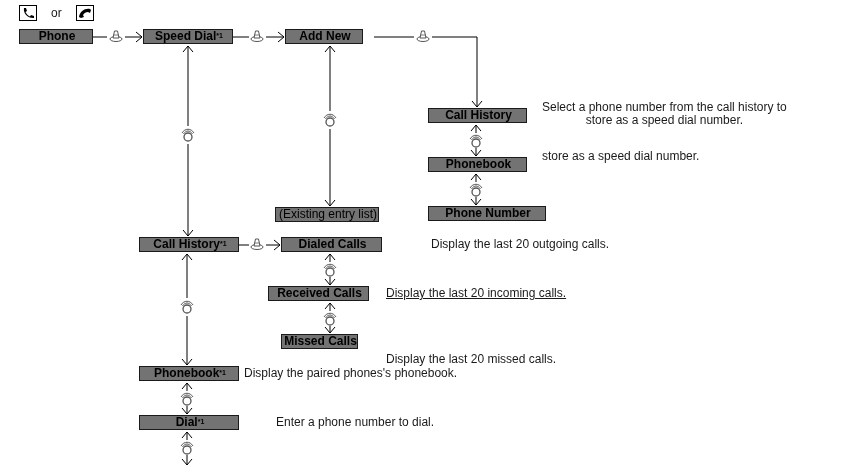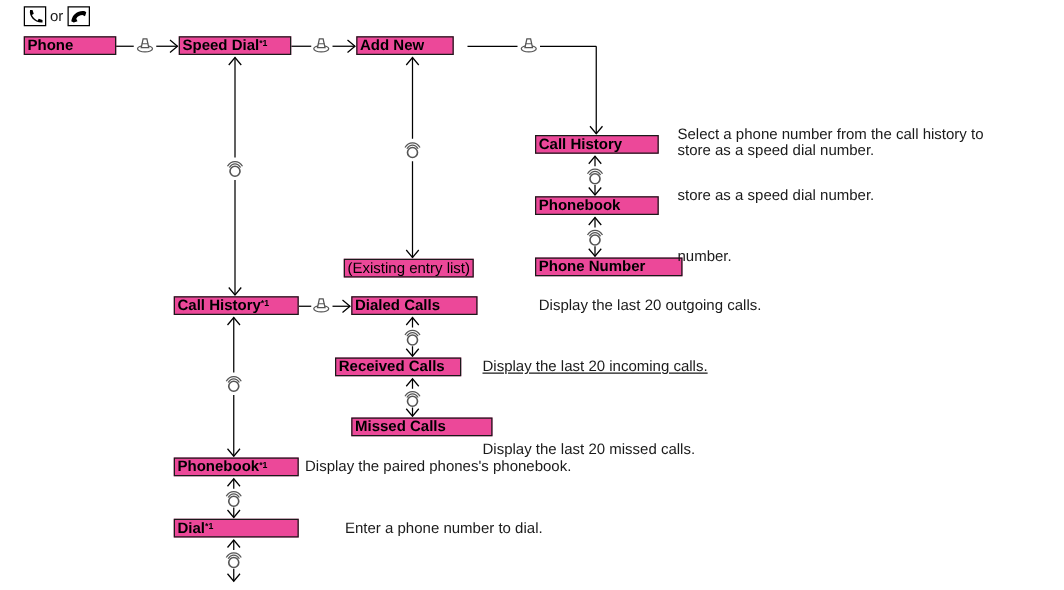--- a/index.html
+++ b/index.html
@@ -1,25 +1,25 @@
 <!DOCTYPE html>
 <html><head>
 <meta charset="utf-8">
 <style>
   html, body { margin:0; padding:0; background:#ffffff; }
   body { width:851px; height:472px; position:relative; overflow:hidden;
          font-family:"Liberation Sans", "DejaVu Sans", sans-serif; color:#1a1a1a; }
   .box { position:absolute; height:15px; border:1px solid #1a1a1a; border-right-width:1.5px;
-         box-sizing:border-box; background:#ec4899; font-weight:bold; font-size:12px;
-         line-height:13px; padding-left:2px; white-space:nowrap; color:#000; }
+         box-sizing:border-box; background:#737373; font-weight:bold; font-size:12px;
+         line-height:13px; padding-left:2px; white-space:nowrap; color:#000;text-align:center; }
   .box .sup { font-size:7px; vertical-align:top; position:relative; top:-1px; }
   .box.plain { font-weight:normal; padding-left:2px; }
   .desc { position:absolute; font-size:12px; line-height:13px; color:#1a1a1a; white-space:nowrap; }
   svg#lines { position:absolute; left:0; top:0; }
-  .topicons { position:absolute; left:19px; top:4px; height:17px; display:flex; align-items:center; gap:3px; font-size:12px; }
+  .topicons { position:absolute; left:19px; top:4px; height:17px; display:flex; align-items:center; gap:14px; font-size:12px; }
   .ibox { width:18px; height:16px; border:1px solid #000; box-sizing:border-box; display:flex; align-items:center; justify-content:center; background:#fff; }
 </style>
 </head>
 <body>
 
 <div class="topicons">
   <span class="ibox">
     <svg width="14" height="12" viewBox="0 0 14 12">
         <path d="M3 1 L5 1 L6 4 L4.5 5 C5.5 7 7 8.5 9 9.5 L10 8 L13 9 L13 11 C7 11.5 2 6.5 3 1 Z" fill="#000"></path>
       </svg>
@@ -133,54 +133,53 @@
   <span>Add New</span>
 </div>
 
 <div class="box plain" style="left:275px; top:207px; width:104px;">
   <span>(Existing entry list)</span>
 </div>
 
 <div class="box" style="left:428px; top:108px; width:99px;">
   <span>Call History</span>
 </div>
-<div class="desc" style="left:542px; top:101px;">
+<div class="desc" style="left:542px; top:101px;text-align:center;">
   <div>Select a phone number from the call history to</div>
   <div>store as a speed dial number.</div>
 </div>
 
 <div class="box" style="left:428px; top:157px; width:99px;">
   <span>Phonebook</span>
 </div>
 <div class="desc" style="left:542px; top:150px;">
   <div>store as a speed dial number.</div>
 </div>
 
 <div class="box" style="left:428px; top:206px; width:118px;">
   <span>Phone Number</span>
 </div>
 <div class="desc" style="left:542px; top:199px;">
-  <div>number.</div>
 </div>
 
 <div class="box" style="left:139px; top:237px; width:100px;">
   <span>Call History</span><span class="sup">*1</span>
 </div>
 
 <div class="box" style="left:281px; top:237px; width:101px;">
   <span>Dialed Calls</span>
 </div>
 <div class="desc" style="left:386px; top:238px;margin-left:45px;">Display the last 20 outgoing calls.</div>
 
 <div class="box" style="left:268px; top:286px; width:101px;">
   <span>Received Calls</span>
 </div>
 <div class="desc" style="left:386px; top:287px;text-decoration:underline;">Display the last 20 incoming calls.</div>
 
-<div class="box" style="left:281px; top:334px; width:113px;">
+<div class="box" style="left:281px; top:334px; width:77px;">
   <span>Missed Calls</span>
 </div>
 <div class="desc" style="left:386px; top:353px;">Display the last 20 missed calls.</div>
 
 <div class="box" style="left:139px; top:366px; width:100px;">
   <span>Phonebook</span><span class="sup">*1</span>
 </div>
 <div class="desc" style="left:244px; top:367px;">Display the paired phones's phonebook.</div>
 
 <div class="box" style="left:139px; top:415px; width:100px;">

